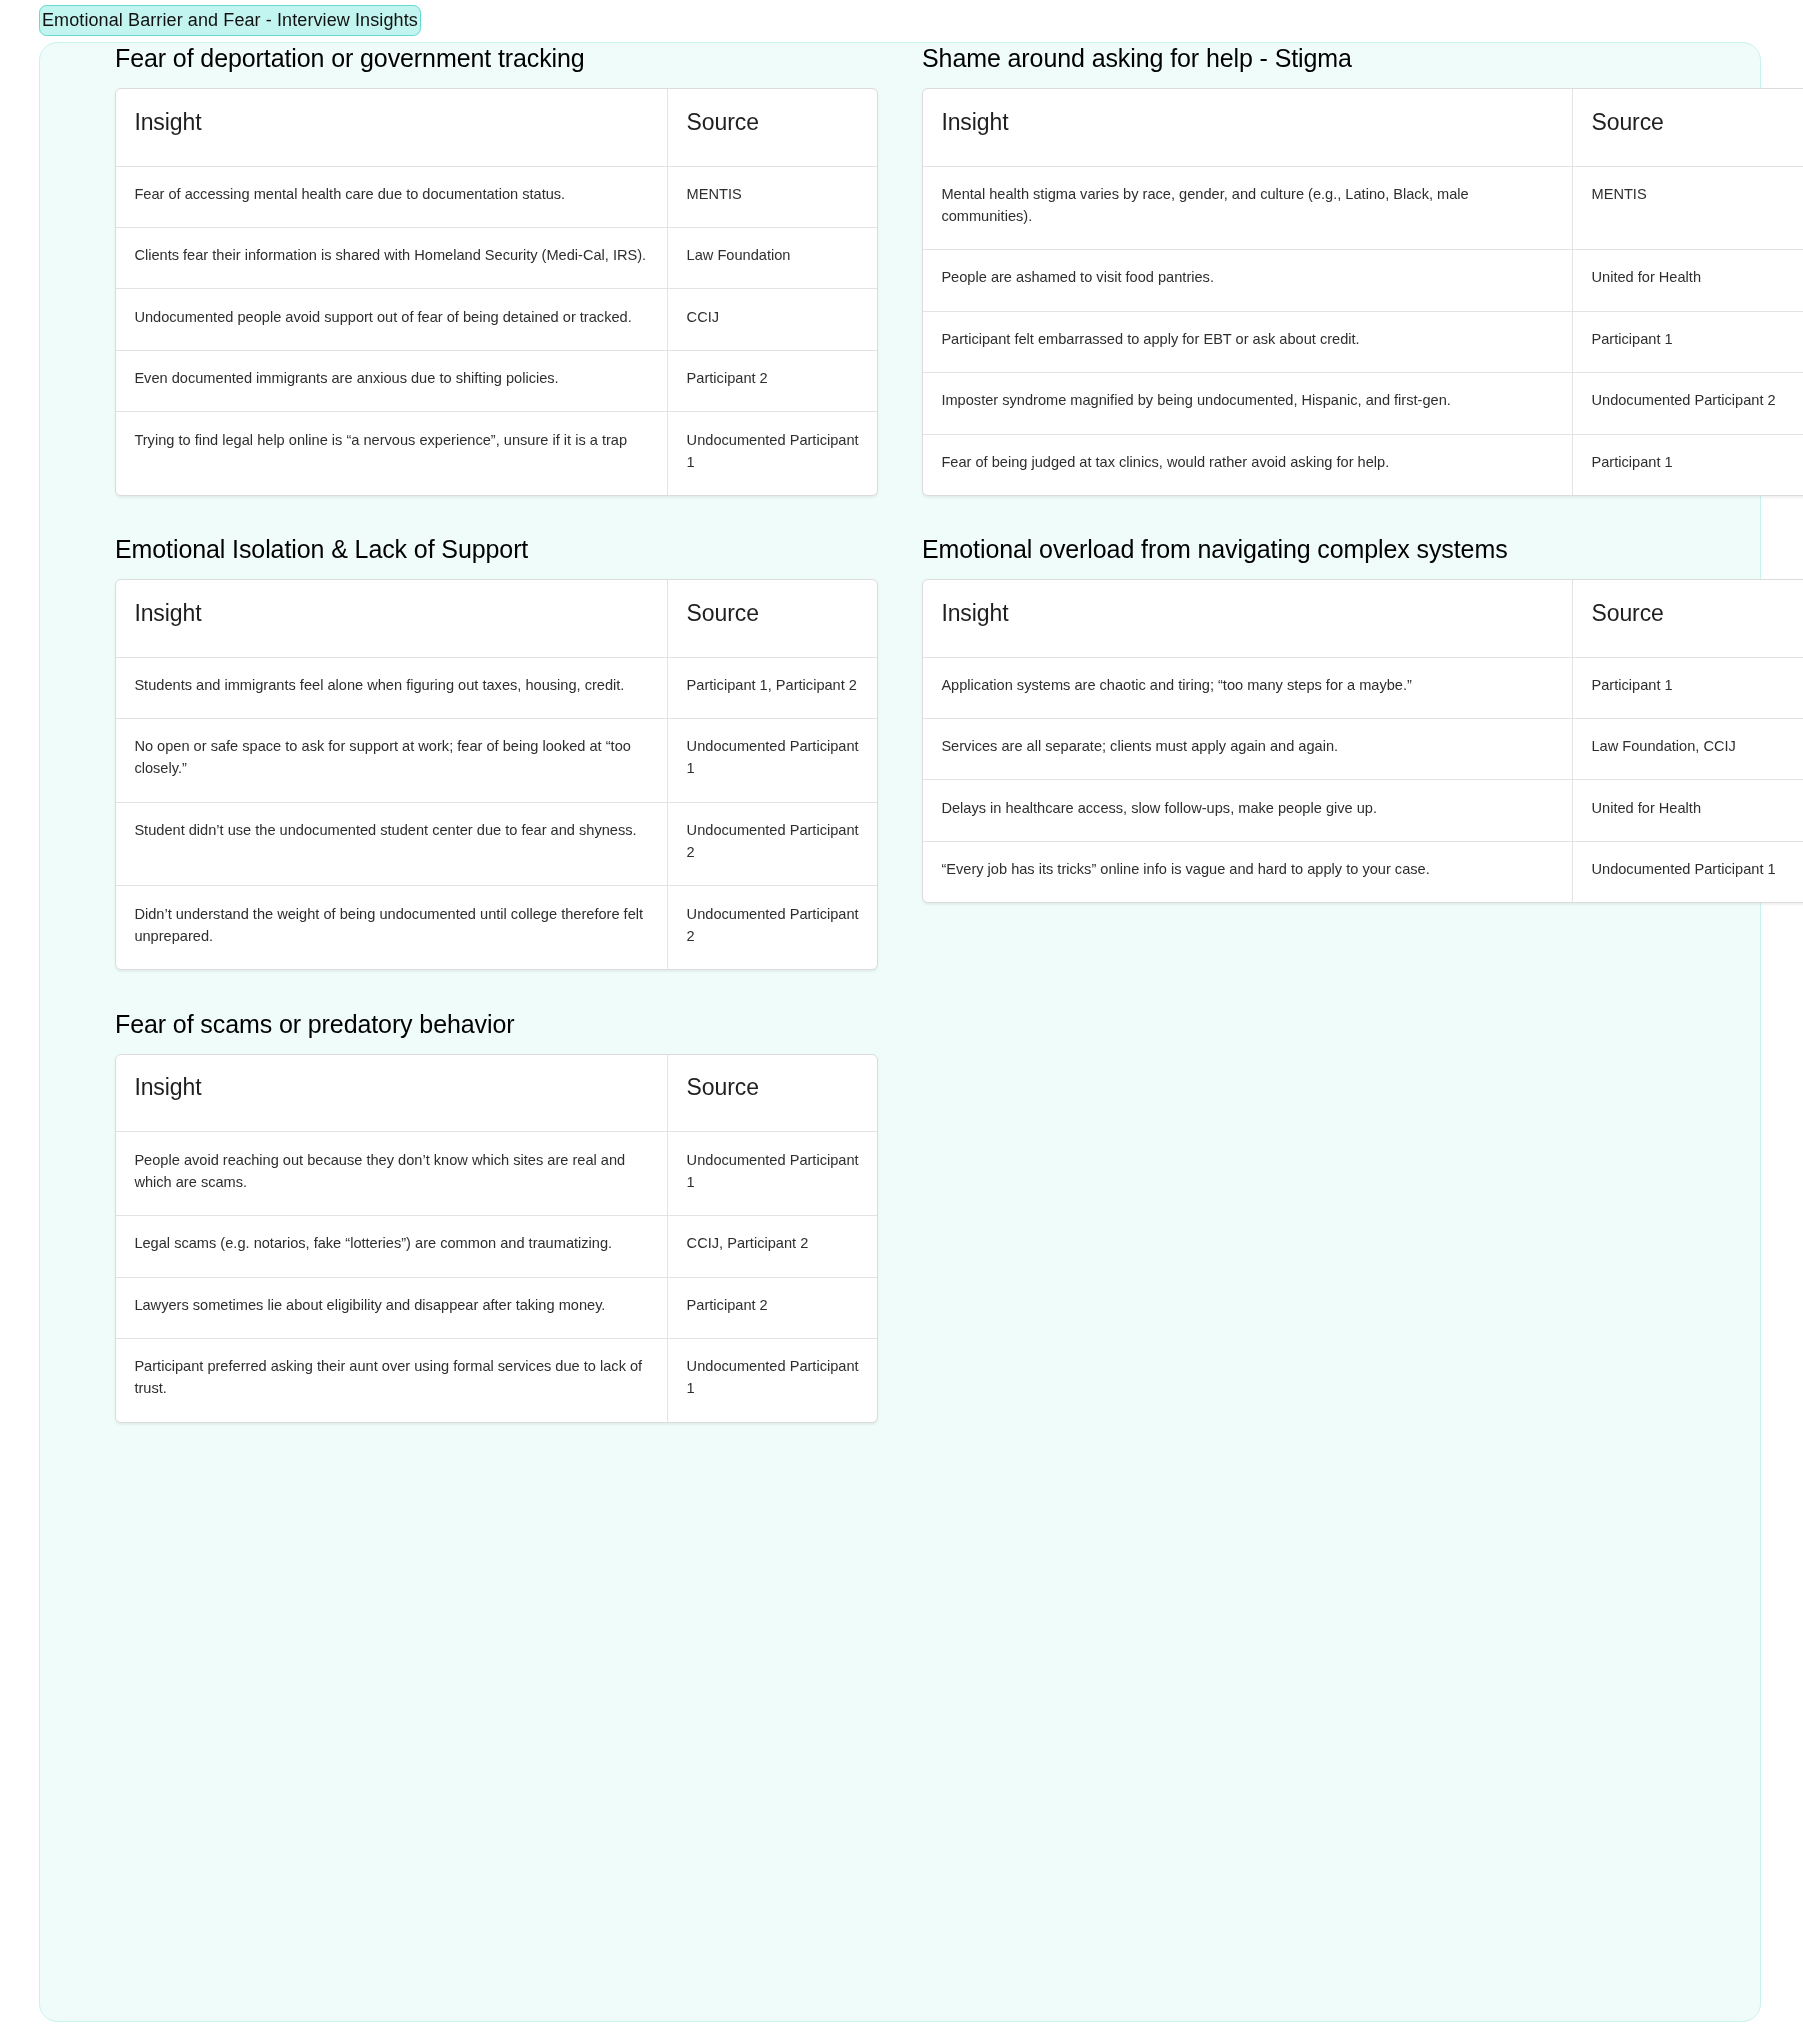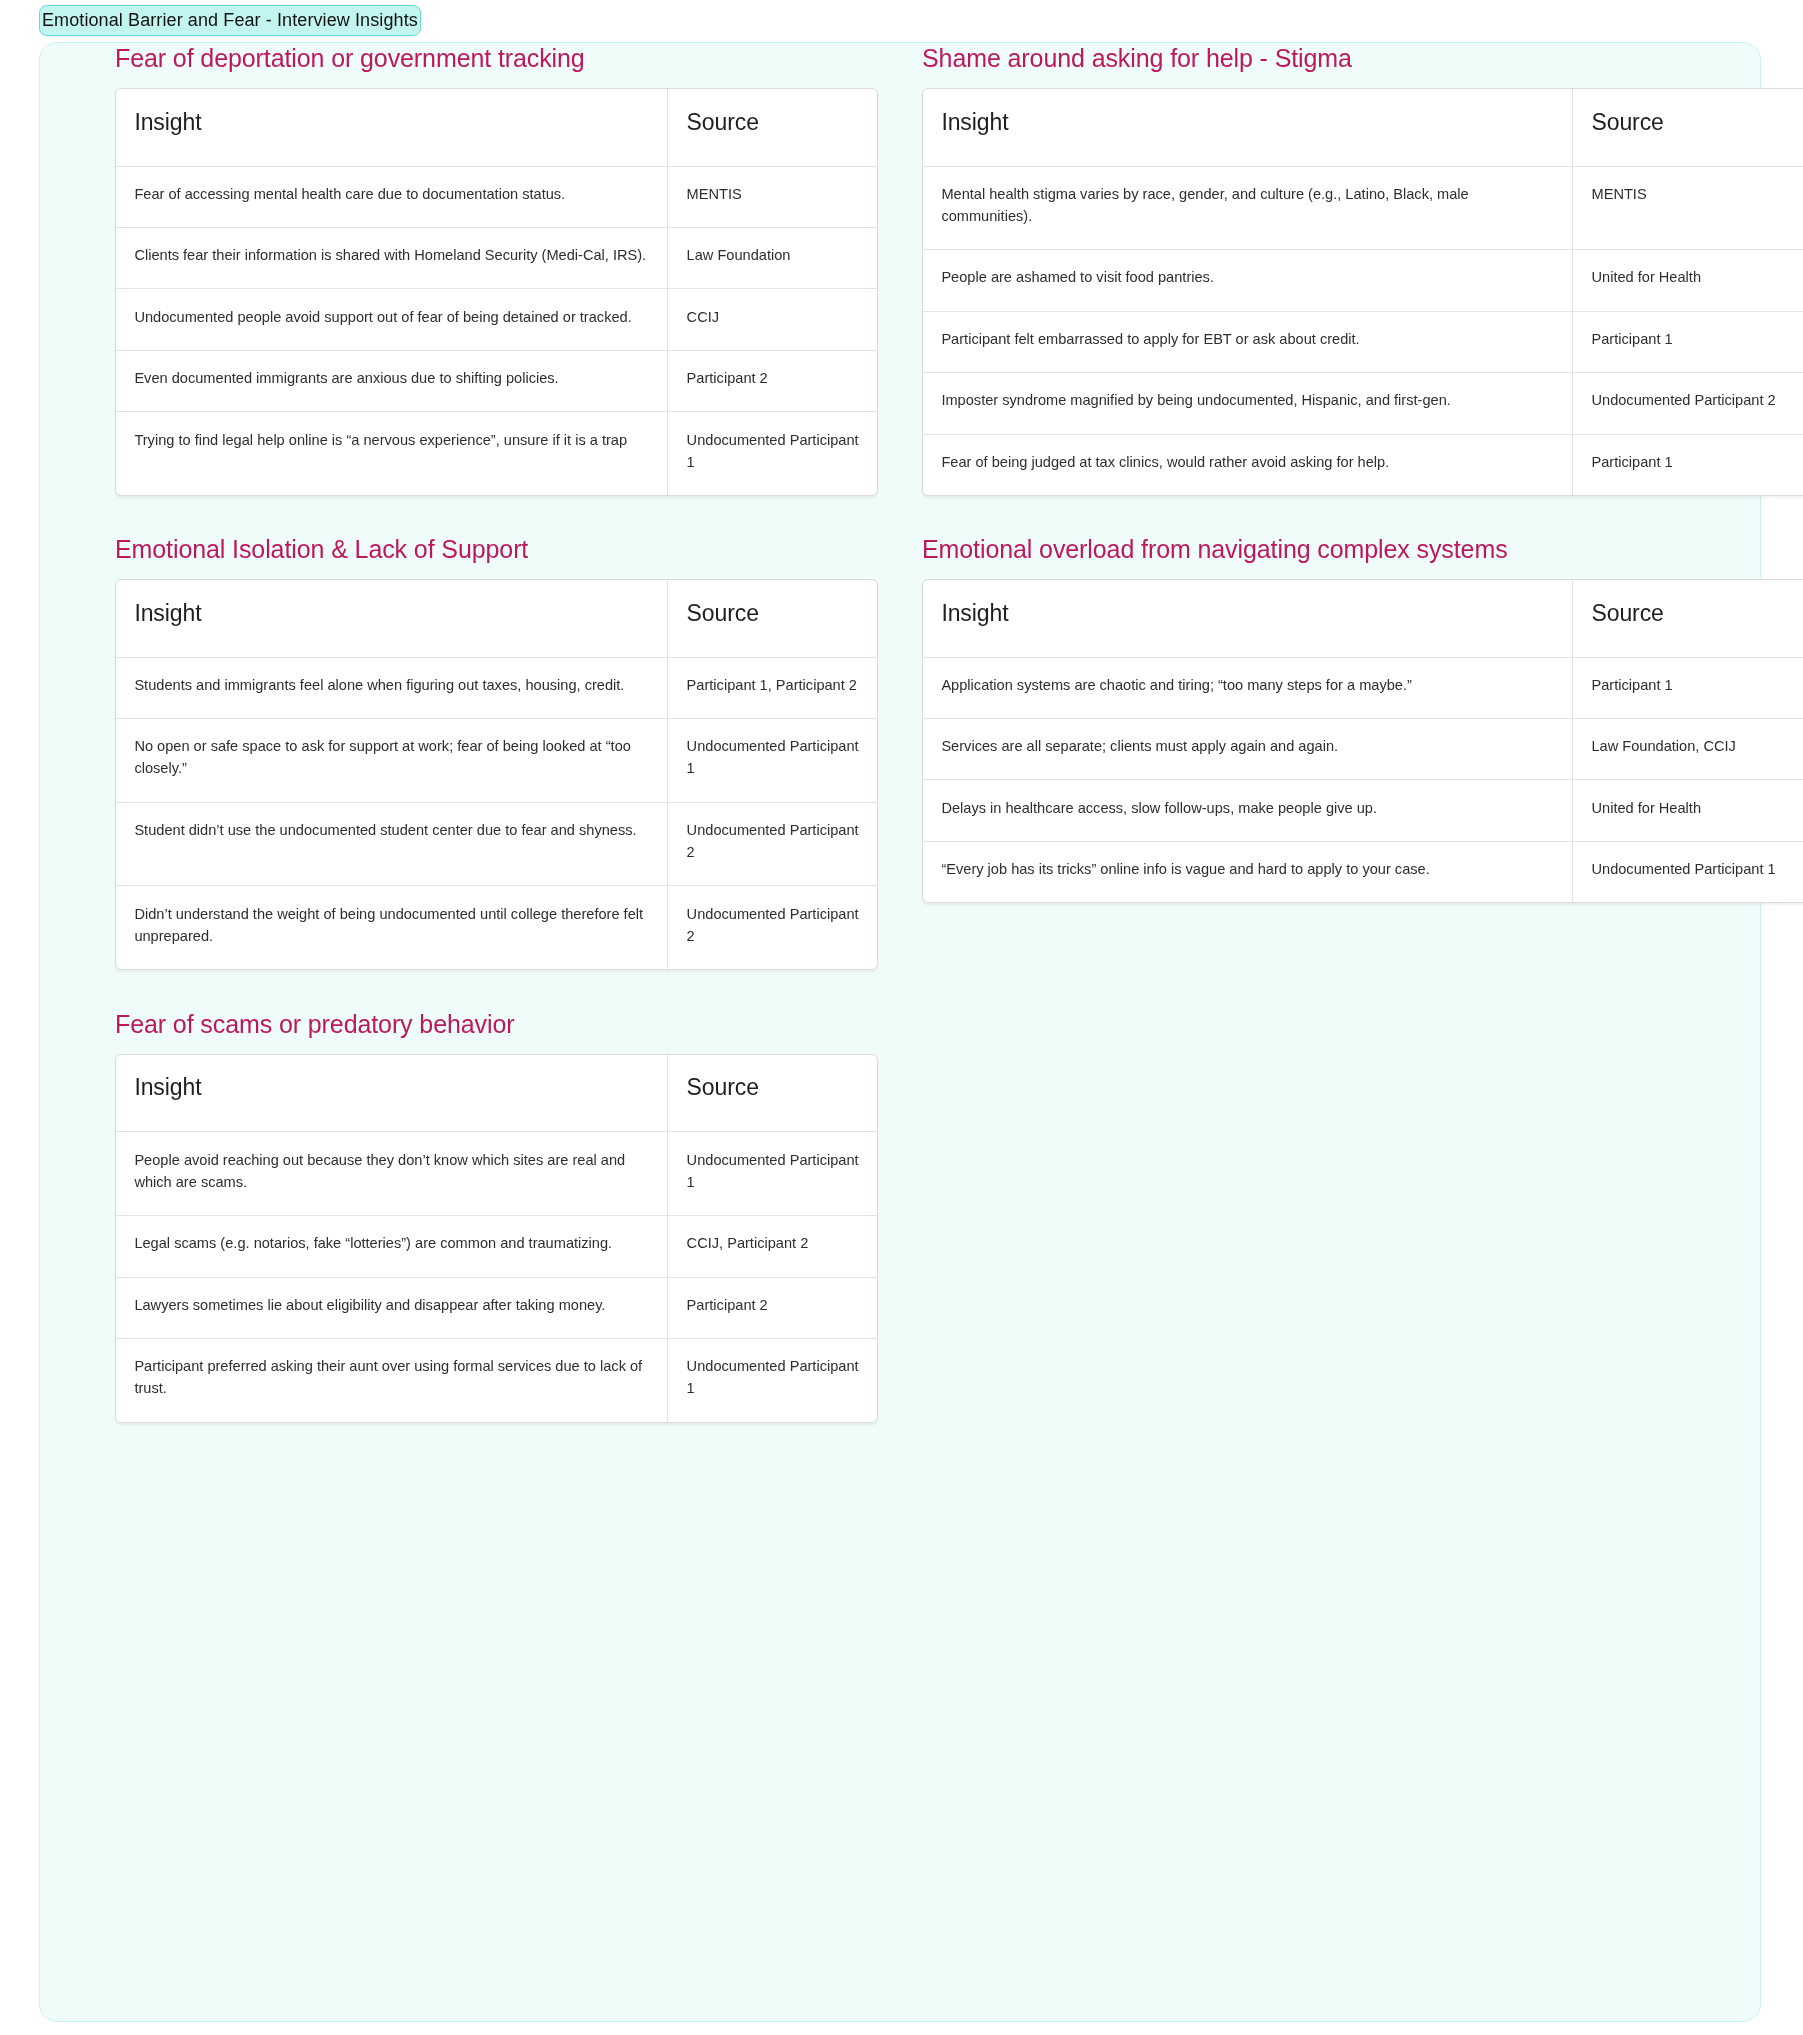--- a/index.html
+++ b/index.html
@@ -55,21 +55,21 @@
     top: 0;
   }
   .col-left  { left: 75px;  width: 763px; }
   .col-right { left: 882px; width: 898px; }
 
   .section { margin-bottom: 0; }
 
   .section-title {
     font-size: 25px;
     font-weight: 400;
-    color: #be185d;
+    color: #000000;
     letter-spacing: -0.1px;
     line-height: 1.2;
     margin: 0 0 15px 0;
     white-space: nowrap;
   }
 
   
   .tbl {
     width: 100%;
     background: #ffffff;

